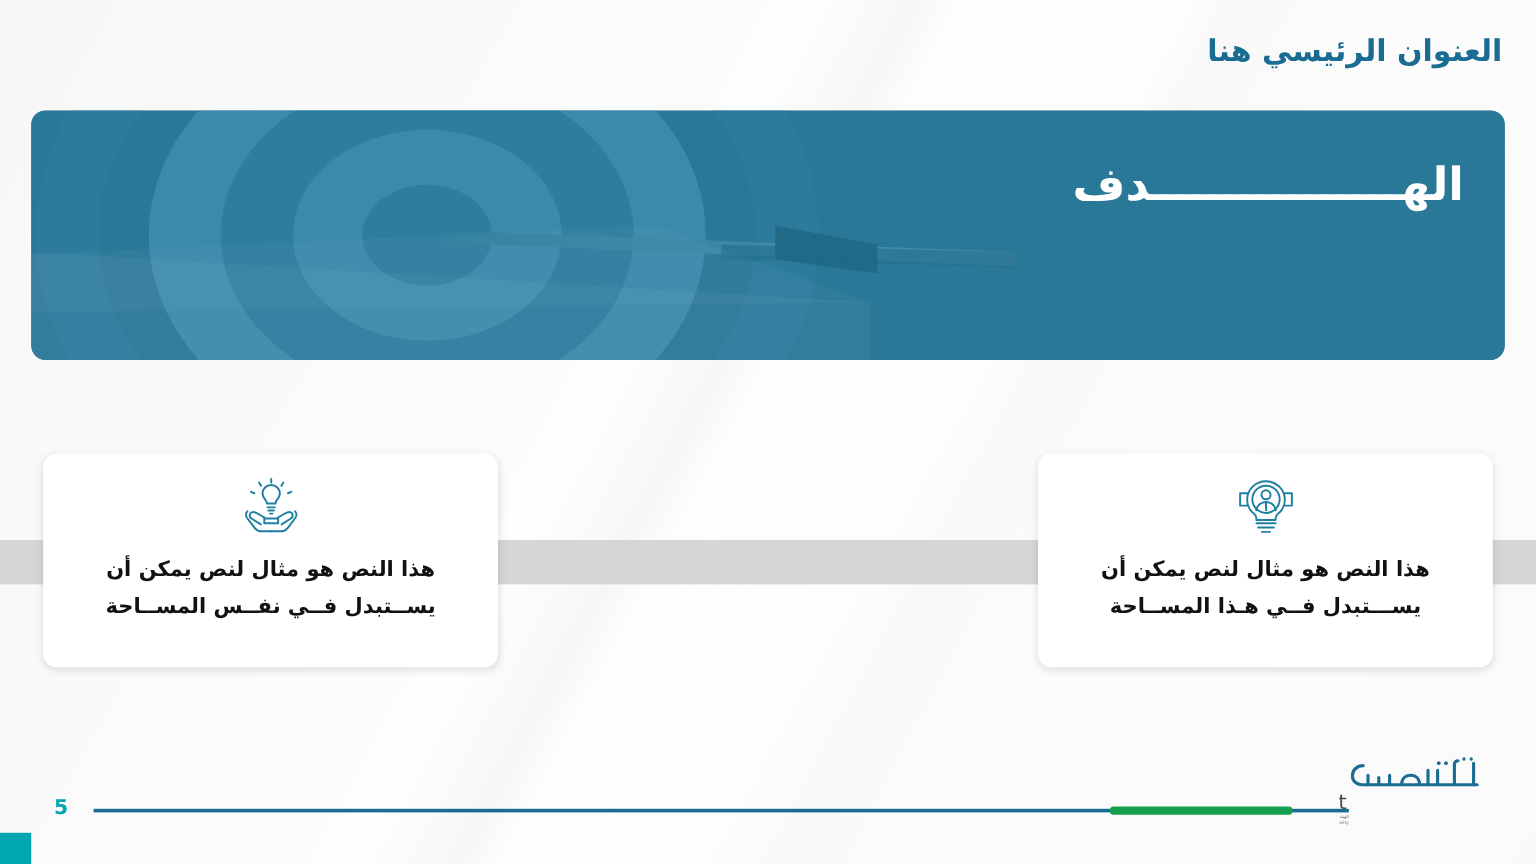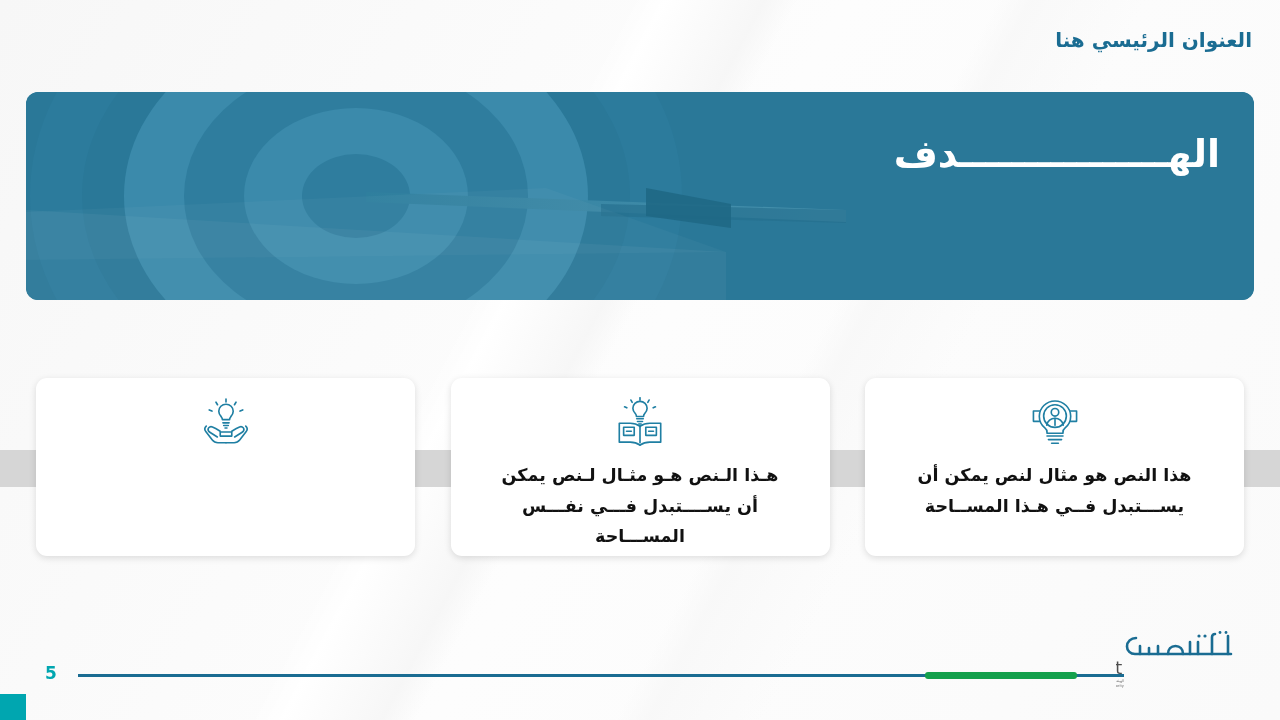--- a/index.html
+++ b/index.html
@@ -44,21 +44,21 @@
     width: 1280px;
     height: 37px;
     background: #d6d6d6;
   }
 
   
   .page-title {
     position: absolute;
     top: 28px;
     right: 28px;
-    font-size: 20px;
+    font-size: 25px;
     font-weight: bold;
     color: #1a6c92;
     letter-spacing: 0px;
     white-space: nowrap;
   }
 
   
   .hero {
     position: absolute;
     left: 26px;
@@ -228,36 +228,23 @@
       <svg class="card-icon" viewBox="0 0 56 54" fill="none" stroke="#1f7fa3" stroke-width="1.7" stroke-linecap="round" stroke-linejoin="round">
         <path d="M28 7.5c4.2 0 7.5 3.2 7.5 7.2 0 2.6-1.3 4.3-2.5 5.7-.8 1-1.3 1.9-1.3 3.1h-7.4c0-1.2-.5-2.1-1.3-3.1-1.2-1.4-2.5-3.1-2.5-5.7 0-4 3.3-7.2 7.5-7.2z"></path>
         <path d="M24.8 26.8h6.4M25.6 29.6h4.8M27 32.2h2"></path>
         <path d="M28 2.2v3M17.6 5.4l1.6 2.6M38.4 5.4l-1.6 2.6M10.6 13.4l2.8 1.2M45.4 13.4l-2.8 1.2"></path>
         <path d="M22 35.5c-2.6-1.6-6.1-3.6-8.1-4.4-2-.8-3.9.1-4.4 1.8-.5 1.7.5 3 2.1 4l7.4 4.6"></path>
         <path d="M34 35.5c2.6-1.6 6.1-3.6 8.1-4.4 2-.8 3.9.1 4.4 1.8.5 1.7-.5 3-2.1 4l-7.4 4.6"></path>
         <path d="M7.5 30.2c-1.6 1.5-1.8 3.9-.5 5.6l6.8 8.9c1.4 1.8 3.5 2.8 5.8 2.8h8.4"></path>
         <path d="M48.5 30.2c1.6 1.5 1.8 3.9.5 5.6l-6.8 8.9c-1.4 1.8-3.5 2.8-5.8 2.8H28"></path>
         <path d="M22 36.4h12v4.2H22z"></path>
       </svg>
+      <div class="card-text">هذا النص هو مثال  لنص يمكن أن يســتبدل فــي نفــس المســاحة</div>
     </div>
 
-    <div class="card">
-      <svg class="card-icon" viewBox="0 0 56 54" fill="none" stroke="#1f7fa3" stroke-width="1.7" stroke-linecap="round" stroke-linejoin="round">
-        <path d="M28 4.5c4.1 0 7.4 3.2 7.4 7.1 0 2.5-1.3 4.2-2.5 5.6-.8.9-1.2 1.8-1.2 3h-7.4c0-1.2-.4-2.1-1.2-3-1.2-1.4-2.5-3.1-2.5-5.6 0-3.9 3.3-7.1 7.4-7.1z"></path>
-        <path d="M24.6 22.6h6.8M25.4 25.4h5.2M26.8 28h2.4"></path>
-        <path d="M28 .8v2.6M18.6 3.2l1.3 2.3M37.4 3.2l-1.3 2.3M12 10.2l2.3 1M44 10.2l-2.3 1"></path>
-        <path d="M28 30.4v17.2"></path>
-        <path d="M28 30.4c-2.8-2-6.4-3.1-10.2-3.1H6.5v19.6h11.3c3.8 0 7.4 1.1 10.2 3.1"></path>
-        <path d="M28 30.4c2.8-2 6.4-3.1 10.2-3.1h11.3v19.6H38.2c-3.8 0-7.4 1.1-10.2 3.1"></path>
-        <rect x="11" y="31.4" width="11" height="8.4"></rect>
-        <rect x="34" y="31.4" width="11" height="8.4"></rect>
-        <path d="M14 35.6h5M37 35.6h5"></path>
-      </svg>
-      <div class="card-text">هـذا الـنص هـو مثـال لـنص يمكن أن يســــتبدل فـــي نفـــس المســـاحة</div>
-    </div>
 
     <div class="card">
       <svg class="card-icon" viewBox="0 0 56 54" fill="none" stroke="#1f7fa3" stroke-width="1.7" stroke-linecap="round" stroke-linejoin="round">
         <path d="M28 4.2c9 0 16.3 7.1 16.3 15.9 0 5-2.3 9.4-6 12.3-1.3 1-2 2.5-2 4.1v1.2H19.7v-1.2c0-1.6-.7-3.1-2-4.1-3.7-2.9-6-7.3-6-12.3C11.7 11.3 19 4.2 28 4.2z"></path>
         <path d="M11.9 14.5H5.6v10.8h6.3M44.1 14.5h6.3v10.8h-6.3"></path>
         <path d="M19.7 40.5h16.6M21.2 44.2h13.6M24.5 48h7"></path>
         <circle cx="28" cy="19.8" r="11.8"></circle>
         <circle cx="28" cy="15.9" r="3.9"></circle>
         <path d="M19.5 29.2c.6-4.2 4.2-7.1 8.5-7.1s7.9 2.9 8.5 7.1"></path>
         <path d="M28 22.2v7.2"></path>

